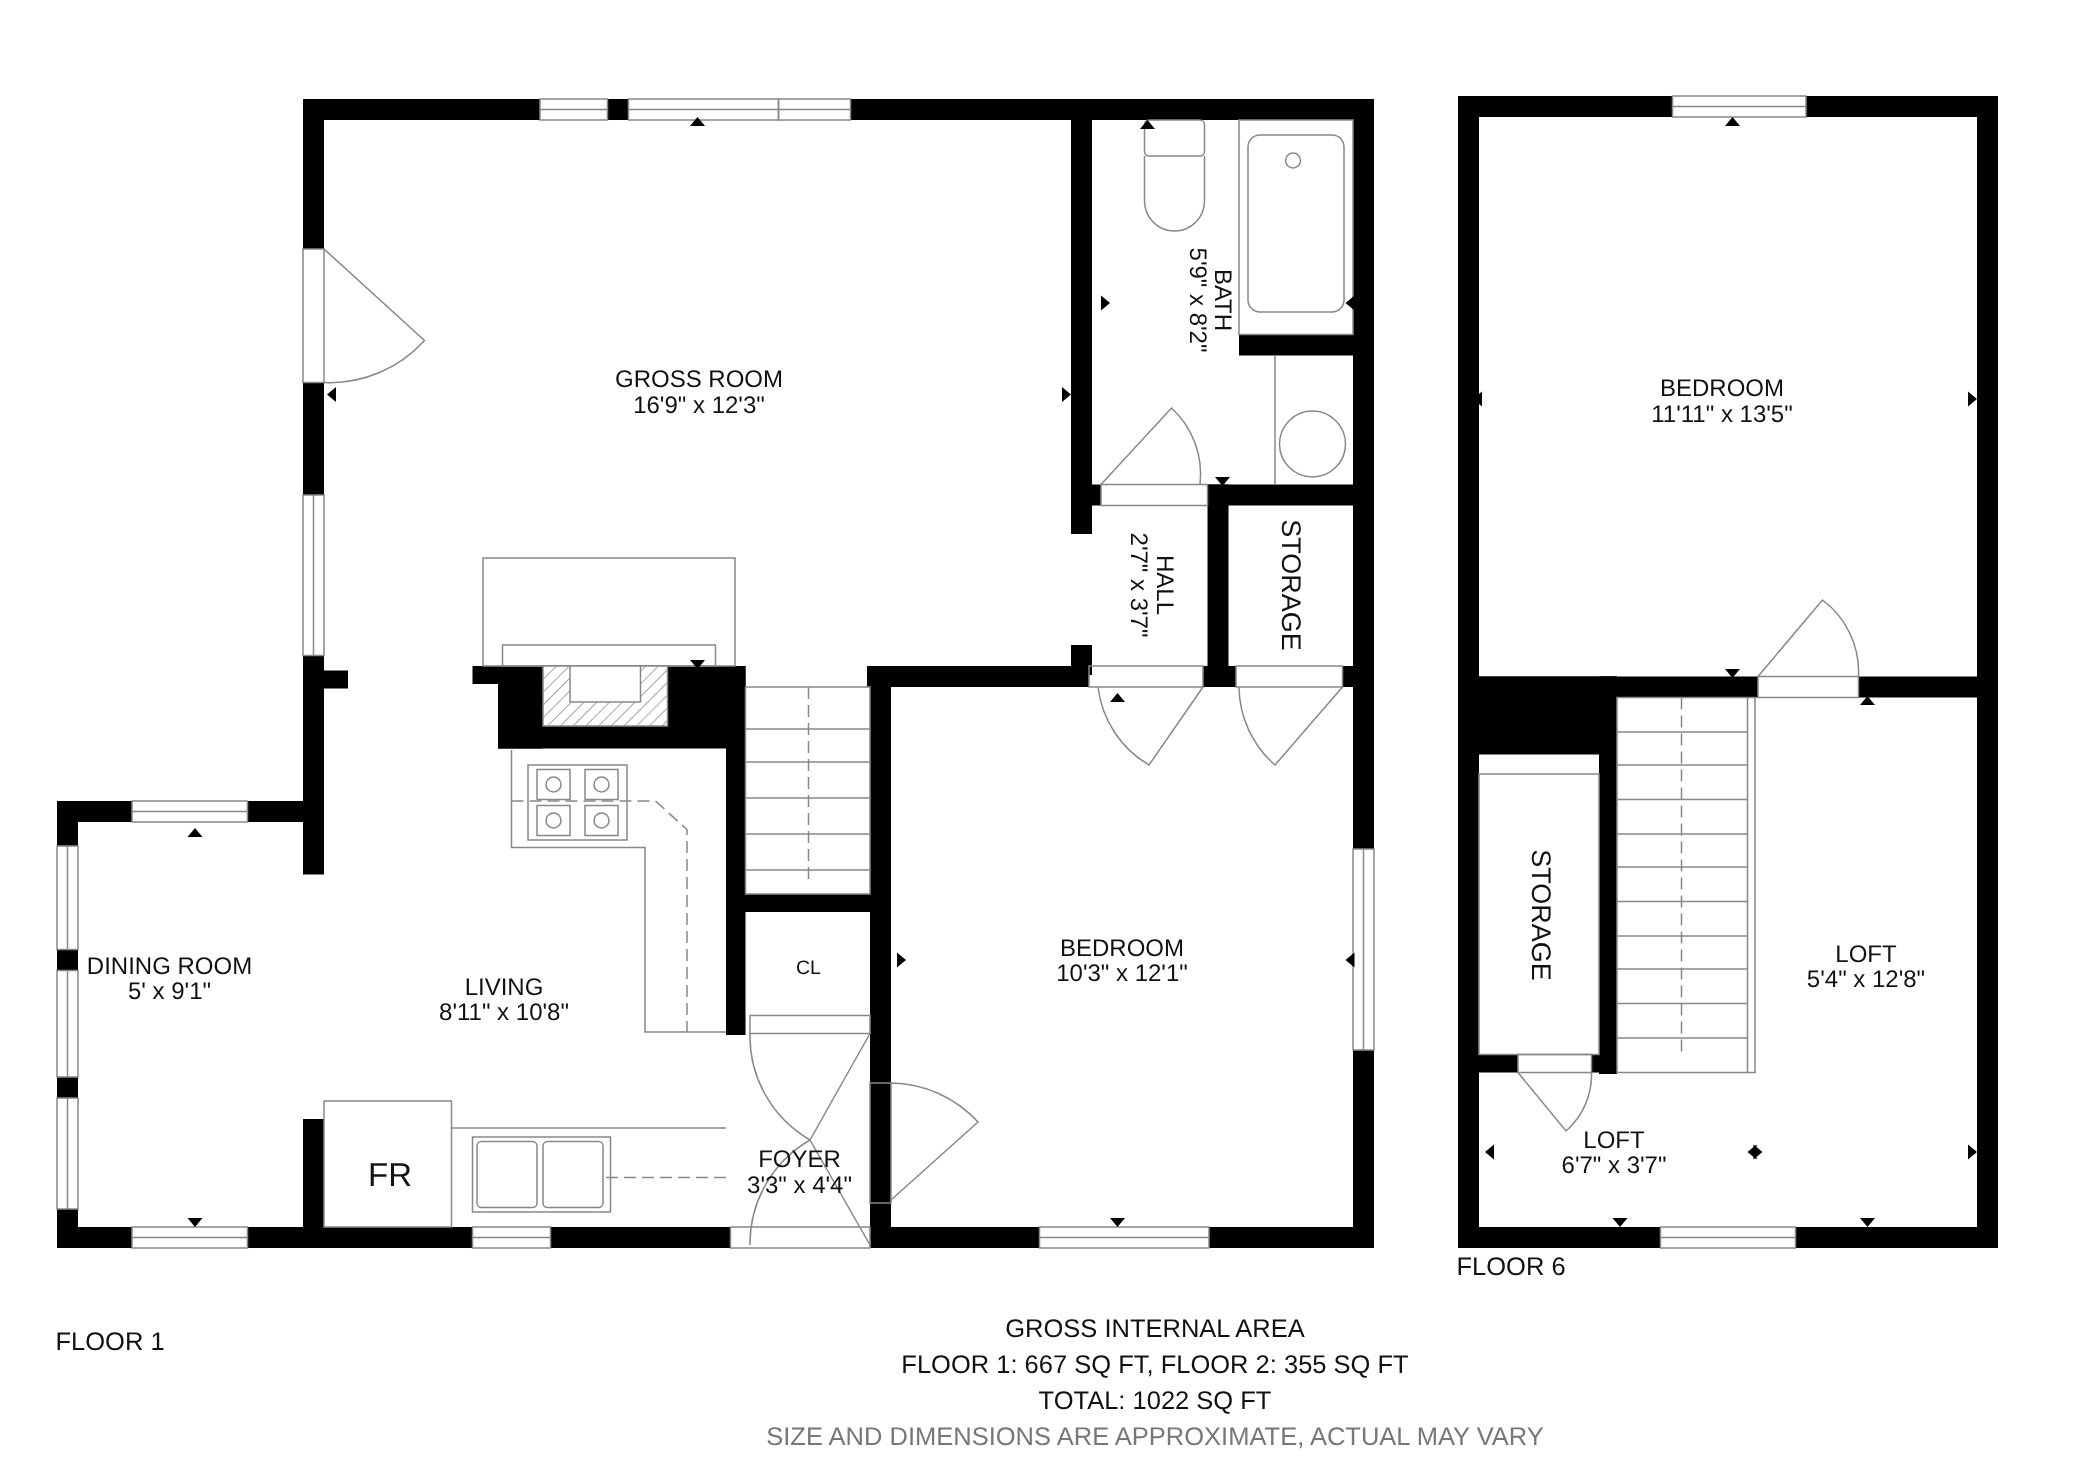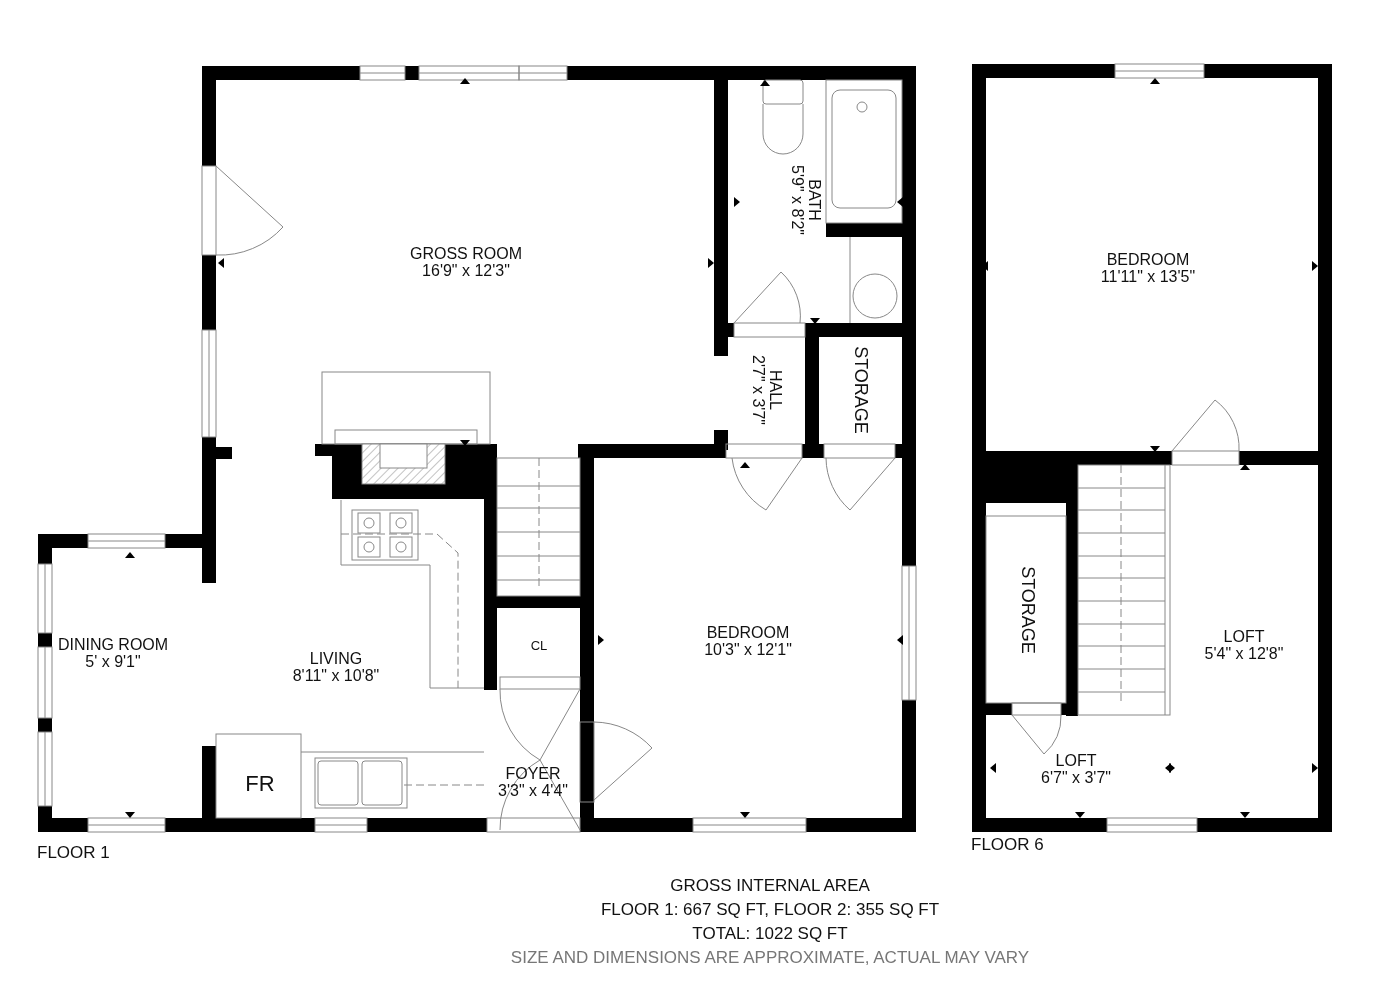--- a/index.html
+++ b/index.html
@@ -283,21 +283,21 @@
 </div>
 <div class="lbl" style="left:1244px;top:645px;">
   <span>LOFT</span>
   <span class="dim">5'4" x 12'8"</span>
 </div>
 <div class="lbl" style="left:1076px;top:769px;">
   <span>LOFT</span>
   <span class="dim">6'7" x 3'7"</span>
 </div>
 
-<div class="floor-tag" style="left:37px;top:843px;text-align:center;">FLOOR 1</div>
+<div class="floor-tag" style="left:37px;top:885px;text-align:center;">FLOOR 1</div>
 <div class="floor-tag" style="left:971px;top:835px;">FLOOR 6</div>
 
 <div class="summary" style="top:874px;">
   <div>GROSS INTERNAL AREA</div>
   <div>FLOOR 1: 667 SQ FT, FLOOR 2: 355 SQ FT</div>
   <div>TOTAL: 1022 SQ FT</div>
   <div class="disclaimer">SIZE AND DIMENSIONS ARE APPROXIMATE, ACTUAL MAY VARY</div>
 </div>
 
 </body></html>

